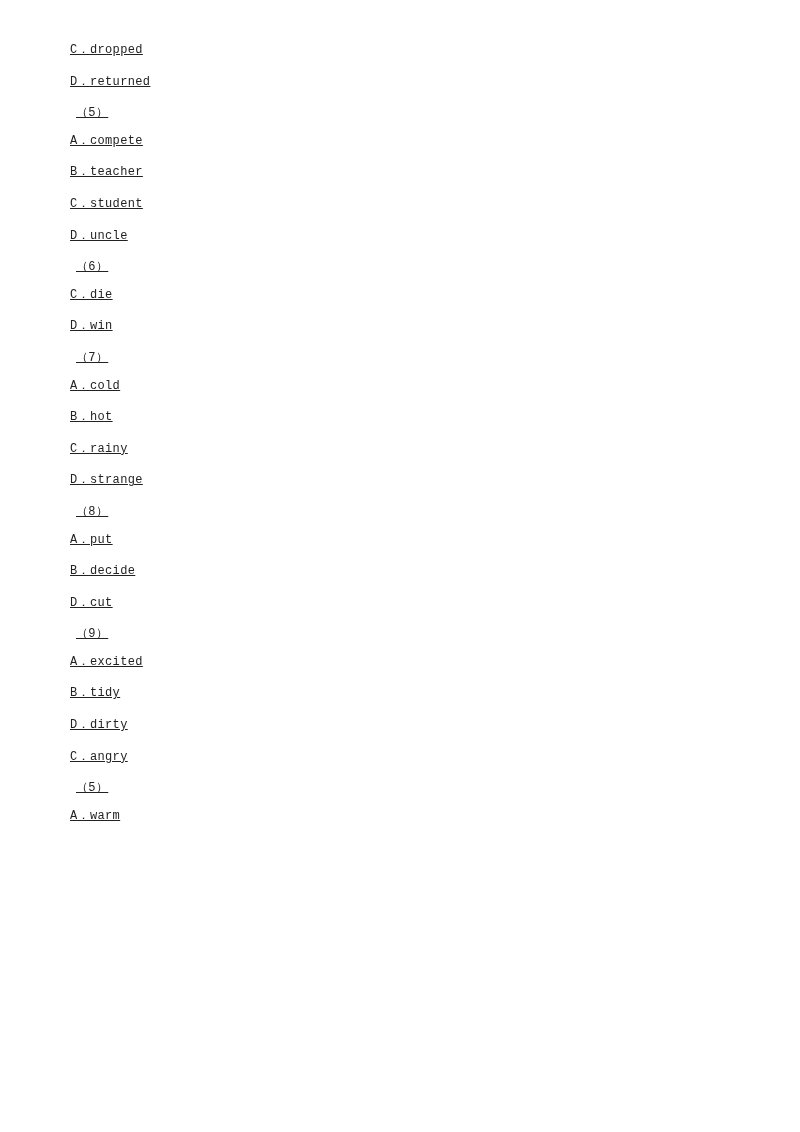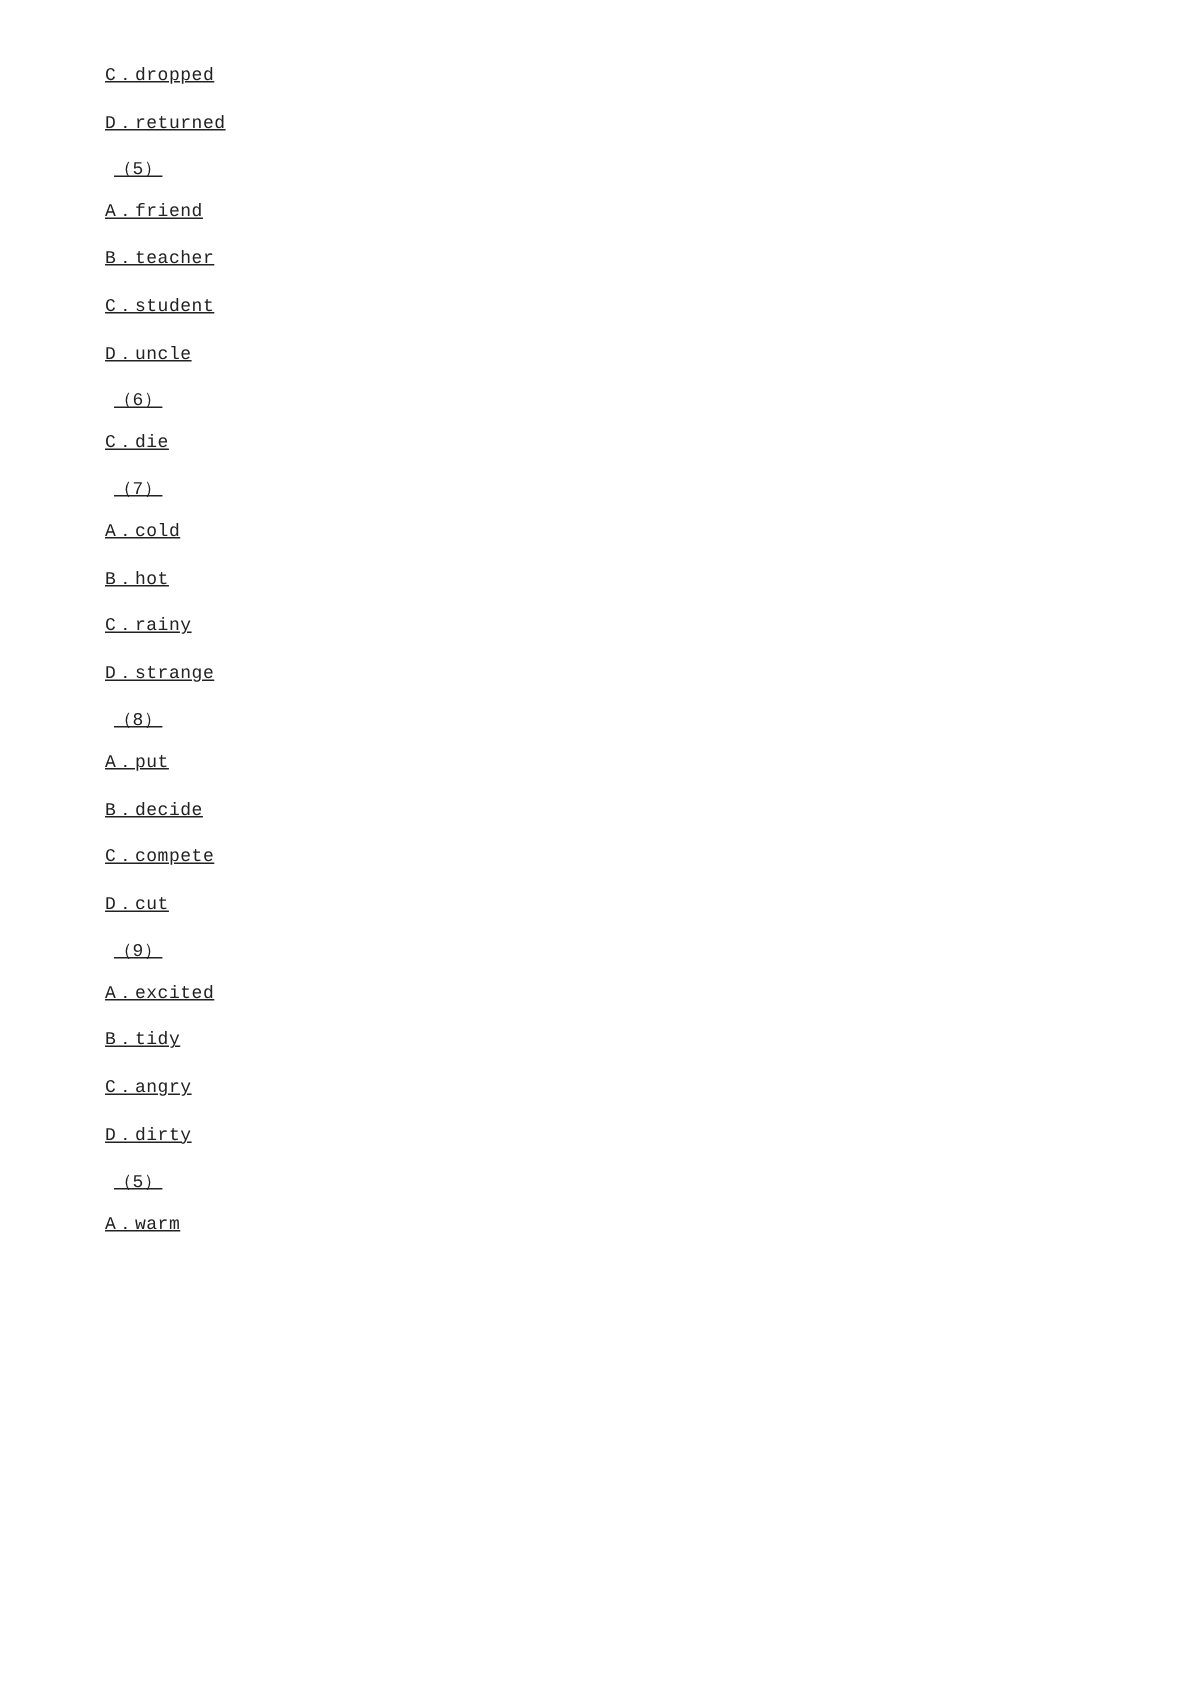--- a/index.html
+++ b/index.html
@@ -32,36 +32,36 @@
       padding-left: 6px;
     }
   </style>
 </head>
 <body>
 
 <div class="content">
   <div class="line">C．dropped</div>
   <div class="line">D．returned</div>
   <div class="line question-num">（5）</div>
-  <div class="line">A．friend</div>
+  <div class="line">A．compete</div>
   <div class="line">B．teacher</div>
   <div class="line">C．student</div>
   <div class="line">D．uncle</div>
   <div class="line question-num">（6）</div>
   <div class="line">C．die</div>
+  <div class="line">D．win</div>
   <div class="line question-num">（7）</div>
   <div class="line">A．cold</div>
   <div class="line">B．hot</div>
   <div class="line">C．rainy</div>
   <div class="line">D．strange</div>
   <div class="line question-num">（8）</div>
   <div class="line">A．put</div>
   <div class="line">B．decide</div>
-  <div class="line">C．compete</div>
   <div class="line">D．cut</div>
   <div class="line question-num">（9）</div>
   <div class="line">A．excited</div>
   <div class="line">B．tidy</div>
+  <div class="line">D．dirty</div>
   <div class="line">C．angry</div>
-  <div class="line">D．dirty</div>
   <div class="line question-num">（5）</div>
   <div class="line">A．warm</div>
 </div>
 
 </body></html>

